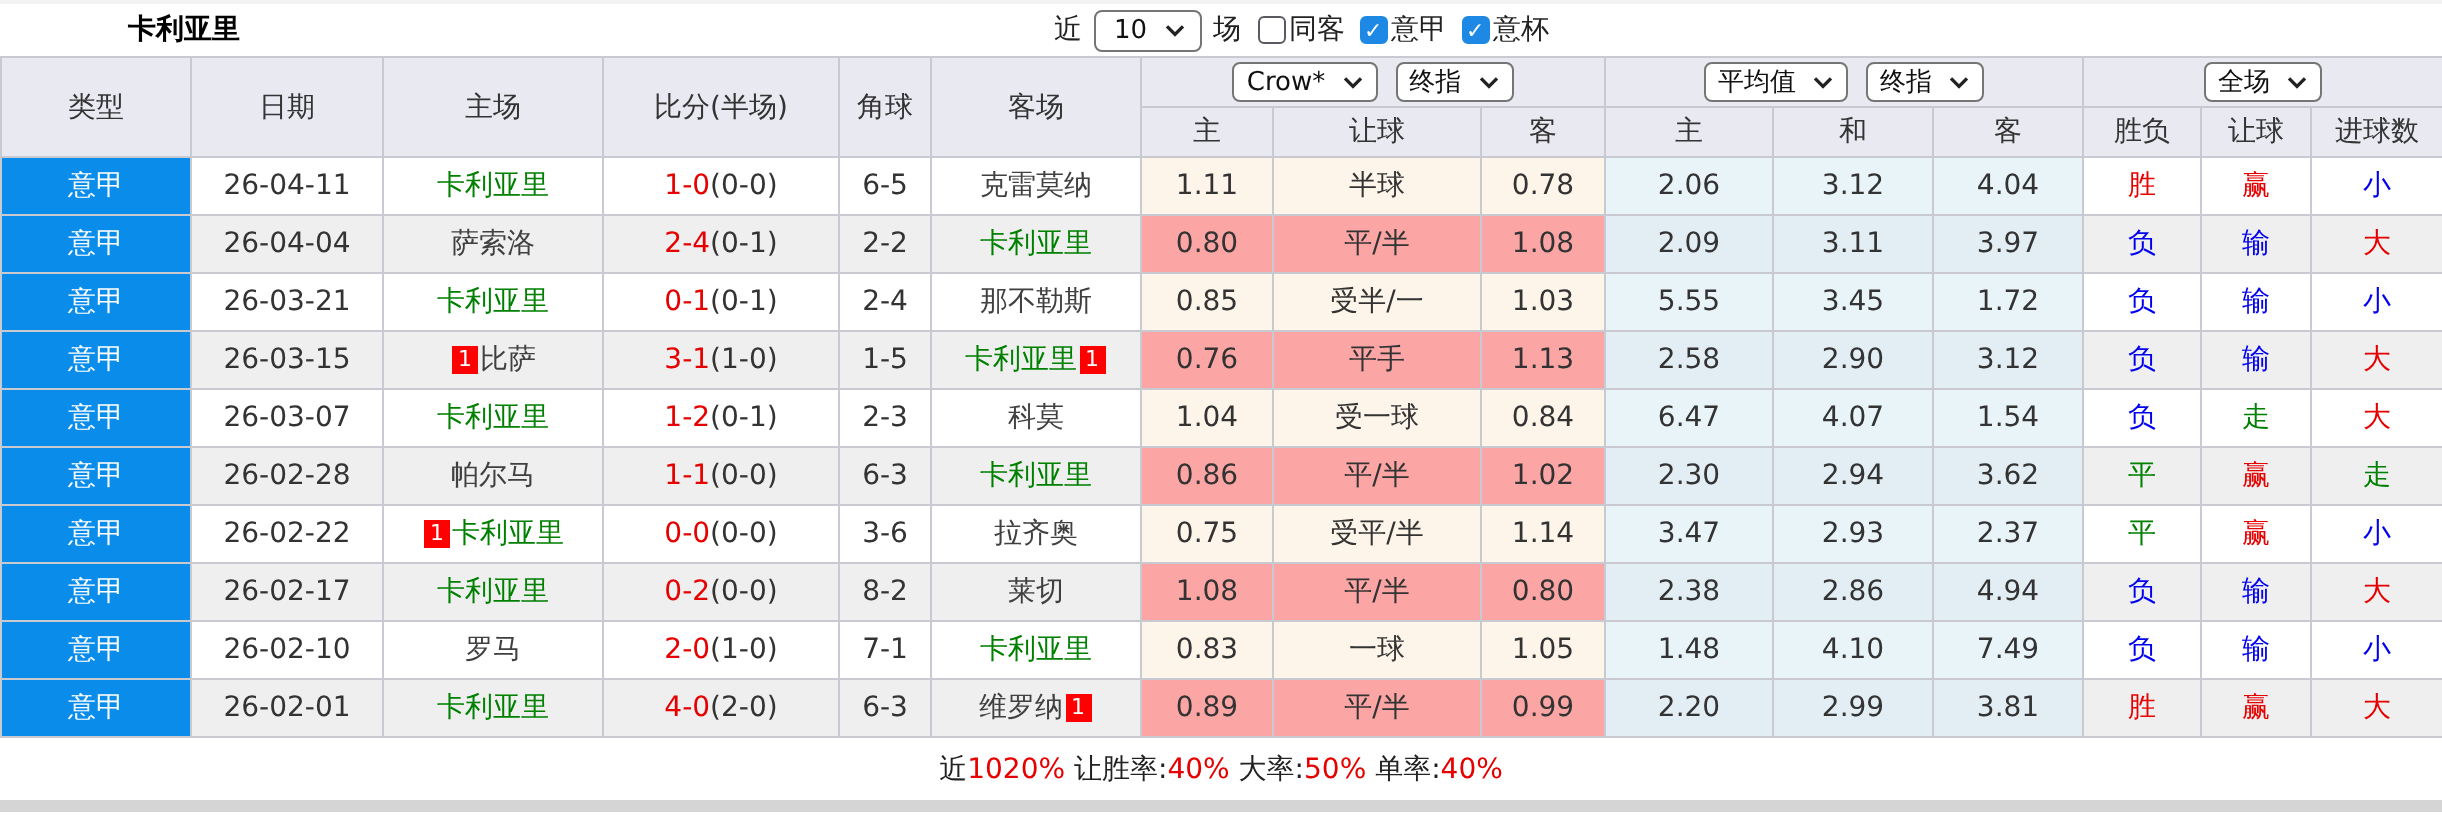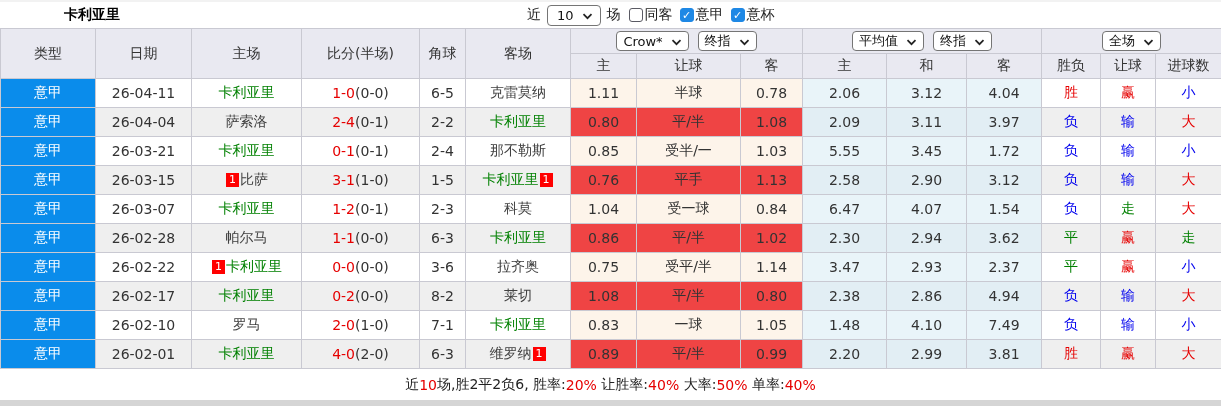--- a/index.html
+++ b/index.html
@@ -22,21 +22,21 @@
   table.matches th, table.matches td { border: 1px solid #c9c9d2; text-align: center; font-weight: normal; overflow: hidden; white-space: nowrap; }
   thead th { background: #e9e9f1; color: #333; font-size: 14px; height: 25px; }
   .selcell { padding: 0; margin-left: 28px; }
   .selwrap { display: flex; justify-content: center; align-items: center; gap: 9px; }
   .selwrap .sel { height: 20px; }
   tbody td { height: 29px; font-size: 14px; color: #333; background: #fff; }
   .c-type { background: var(--accent) !important; color: #fff; }
   .c-asia { background: #fdf4ea; }
   .c-avg { background: #e9f4f9; }
   tr.alt .c-date, tr.alt .c-team, tr.alt .c-score, tr.alt .c-corner, tr.alt .c-res { background: #efefef; }
-  tr.alt .c-asia { background: #ef4444; }
+  tr.alt .c-asia { background: #fca5a5; }
   tr.alt .c-avg { background: #e2eef4; }
   .team { cursor: pointer; color: #404040; }
   .team.green { color: var(--green); }
   .ft { color: var(--red); margin-top: 48px; }
   .ht { color: #333; }
   .badge { display: inline-block; background: var(--badge); color: #fff; font-size: 11px; line-height: 14px; padding: 0 3px; margin: 0 1px; vertical-align: 1px; }
   .footer { height: 31px; display: flex; align-items: center; justify-content: center; font-size: 14px; color: #222; white-space: pre; }
   .footer .red { color: var(--red); }
   .bottomstrip { height: 6px; background: #d5d5d5; }
 </style>
@@ -323,17 +323,17 @@
           <td class="c-avg">2.99</td>
           <td class="c-avg">3.81</td>
           <td class="c-res" style="color: rgb(230, 0, 0);">胜</td>
           <td class="c-res" style="color: rgb(230, 0, 0);">赢</td>
           <td class="c-res" style="color: rgb(230, 0, 0);">大</td>
         </tr>
       </tbody>
   </table>
 
   <div class="footer">
-    <span>近</span><span class="red">10</span><span>场,胜2平2负6, 胜率:</span><span class="red">20%</span><span> 让胜率:</span><span class="red">40%</span><span> 大率:</span><span class="red">50%</span><span> 单率:</span><span class="red">40%</span>
+    <span>近</span><span class="red">10</span><span class="red">20%</span><span> 让胜率:</span><span class="red">40%</span><span> 大率:</span><span class="red">50%</span><span> 单率:</span><span class="red">40%</span>
   </div>
 
   <div class="bottomstrip"></div>
 </div>
 
 </body></html>

